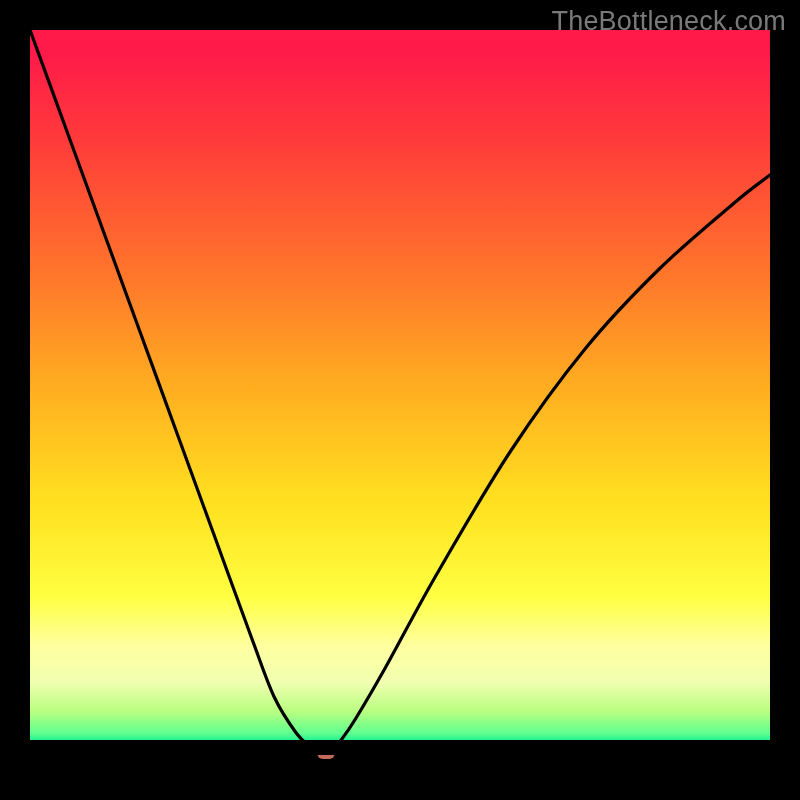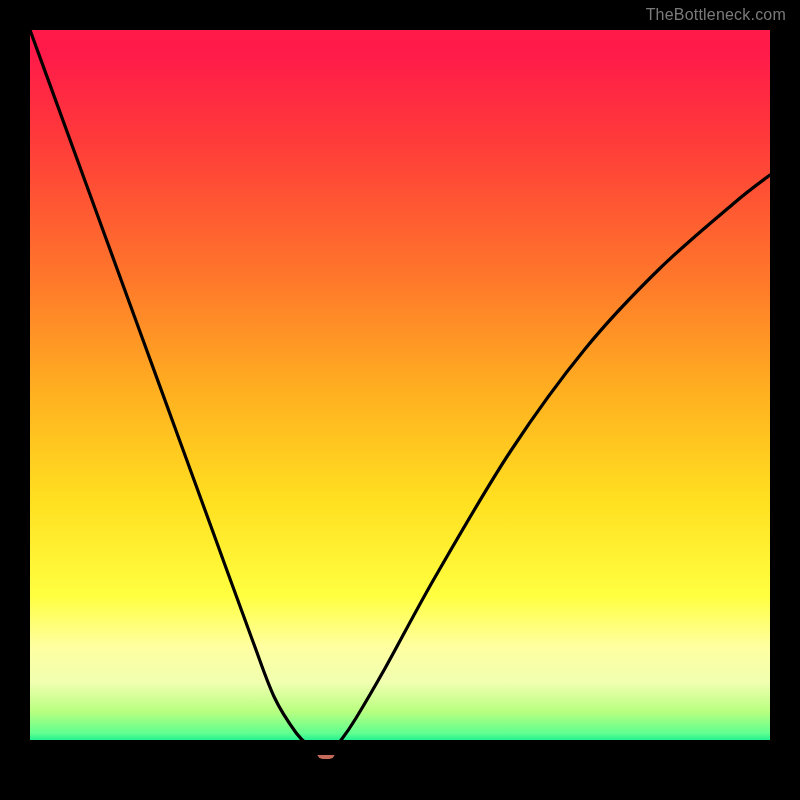--- a/index.html
+++ b/index.html
@@ -3,21 +3,21 @@
 <meta charset="utf-8">
 <style>
   * { margin: 0; padding: 0; box-sizing: border-box; }
   html, body { width: 800px; height: 800px; overflow: hidden; }
   body { background: #000; font-family: Arial, sans-serif; }
   .watermark {
     position: absolute;
     top: 6px;
     right: 14px;
     color: #7a7a7a;
-    font-size: 16px;
+    font-size: 27px;
     font-weight: 400;
     letter-spacing: 0.2px;
     z-index: 10;
   }
   .frame {
     position: absolute;
     top: 30px;
     left: 30px;
     width: 740px;
     height: 740px;

